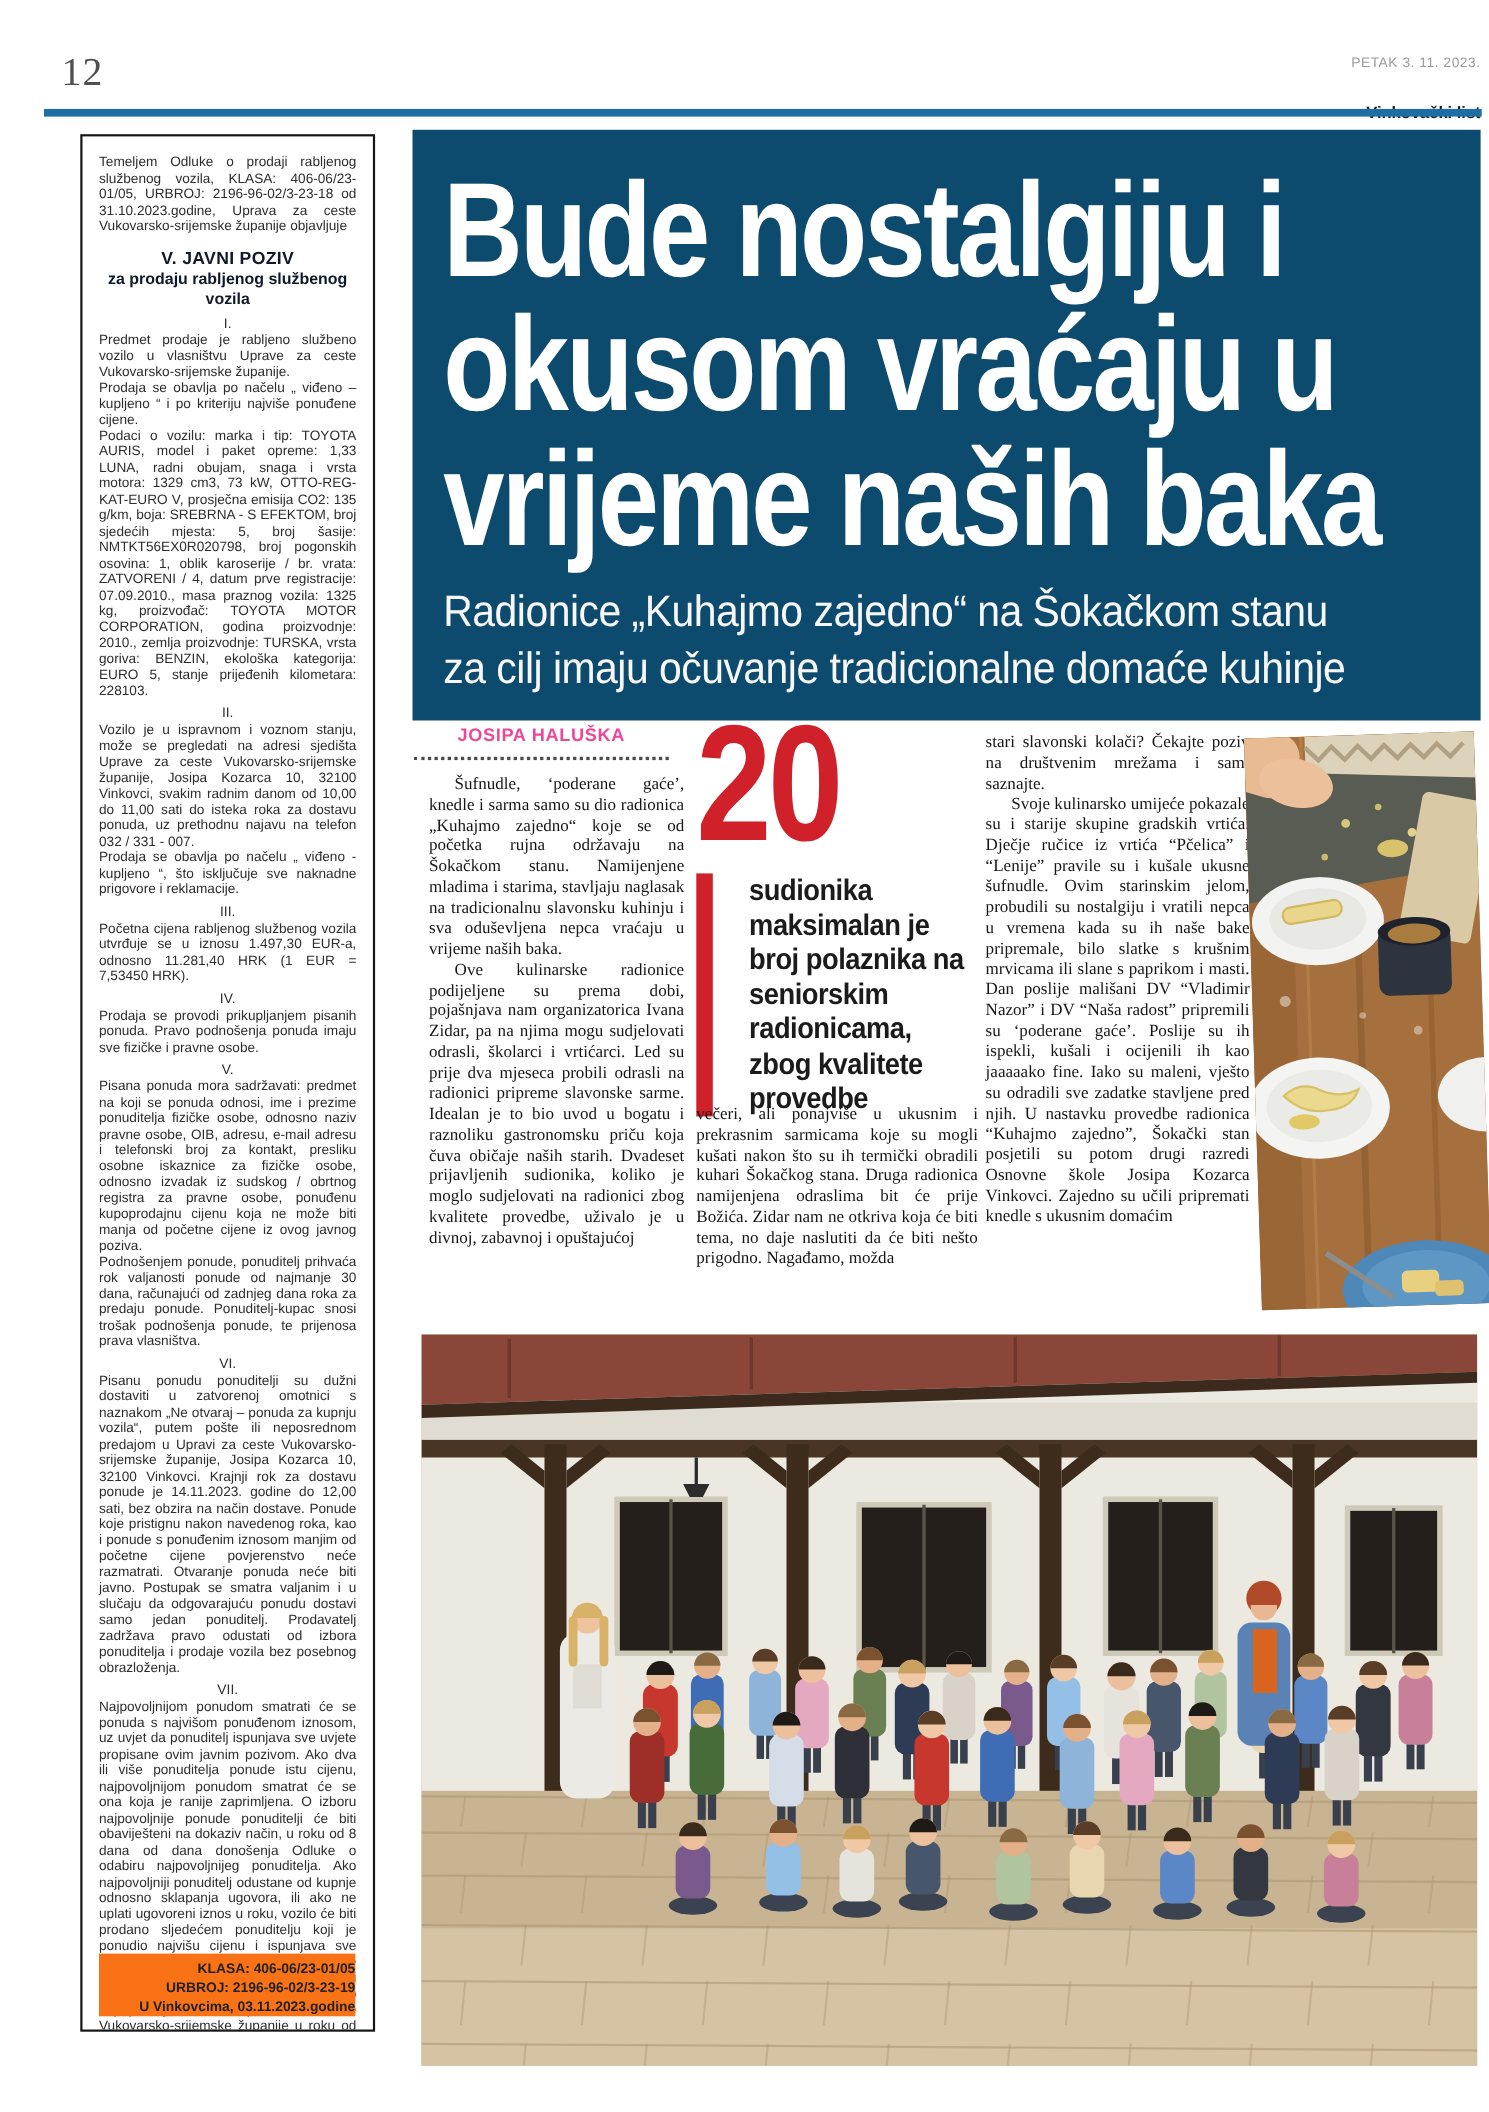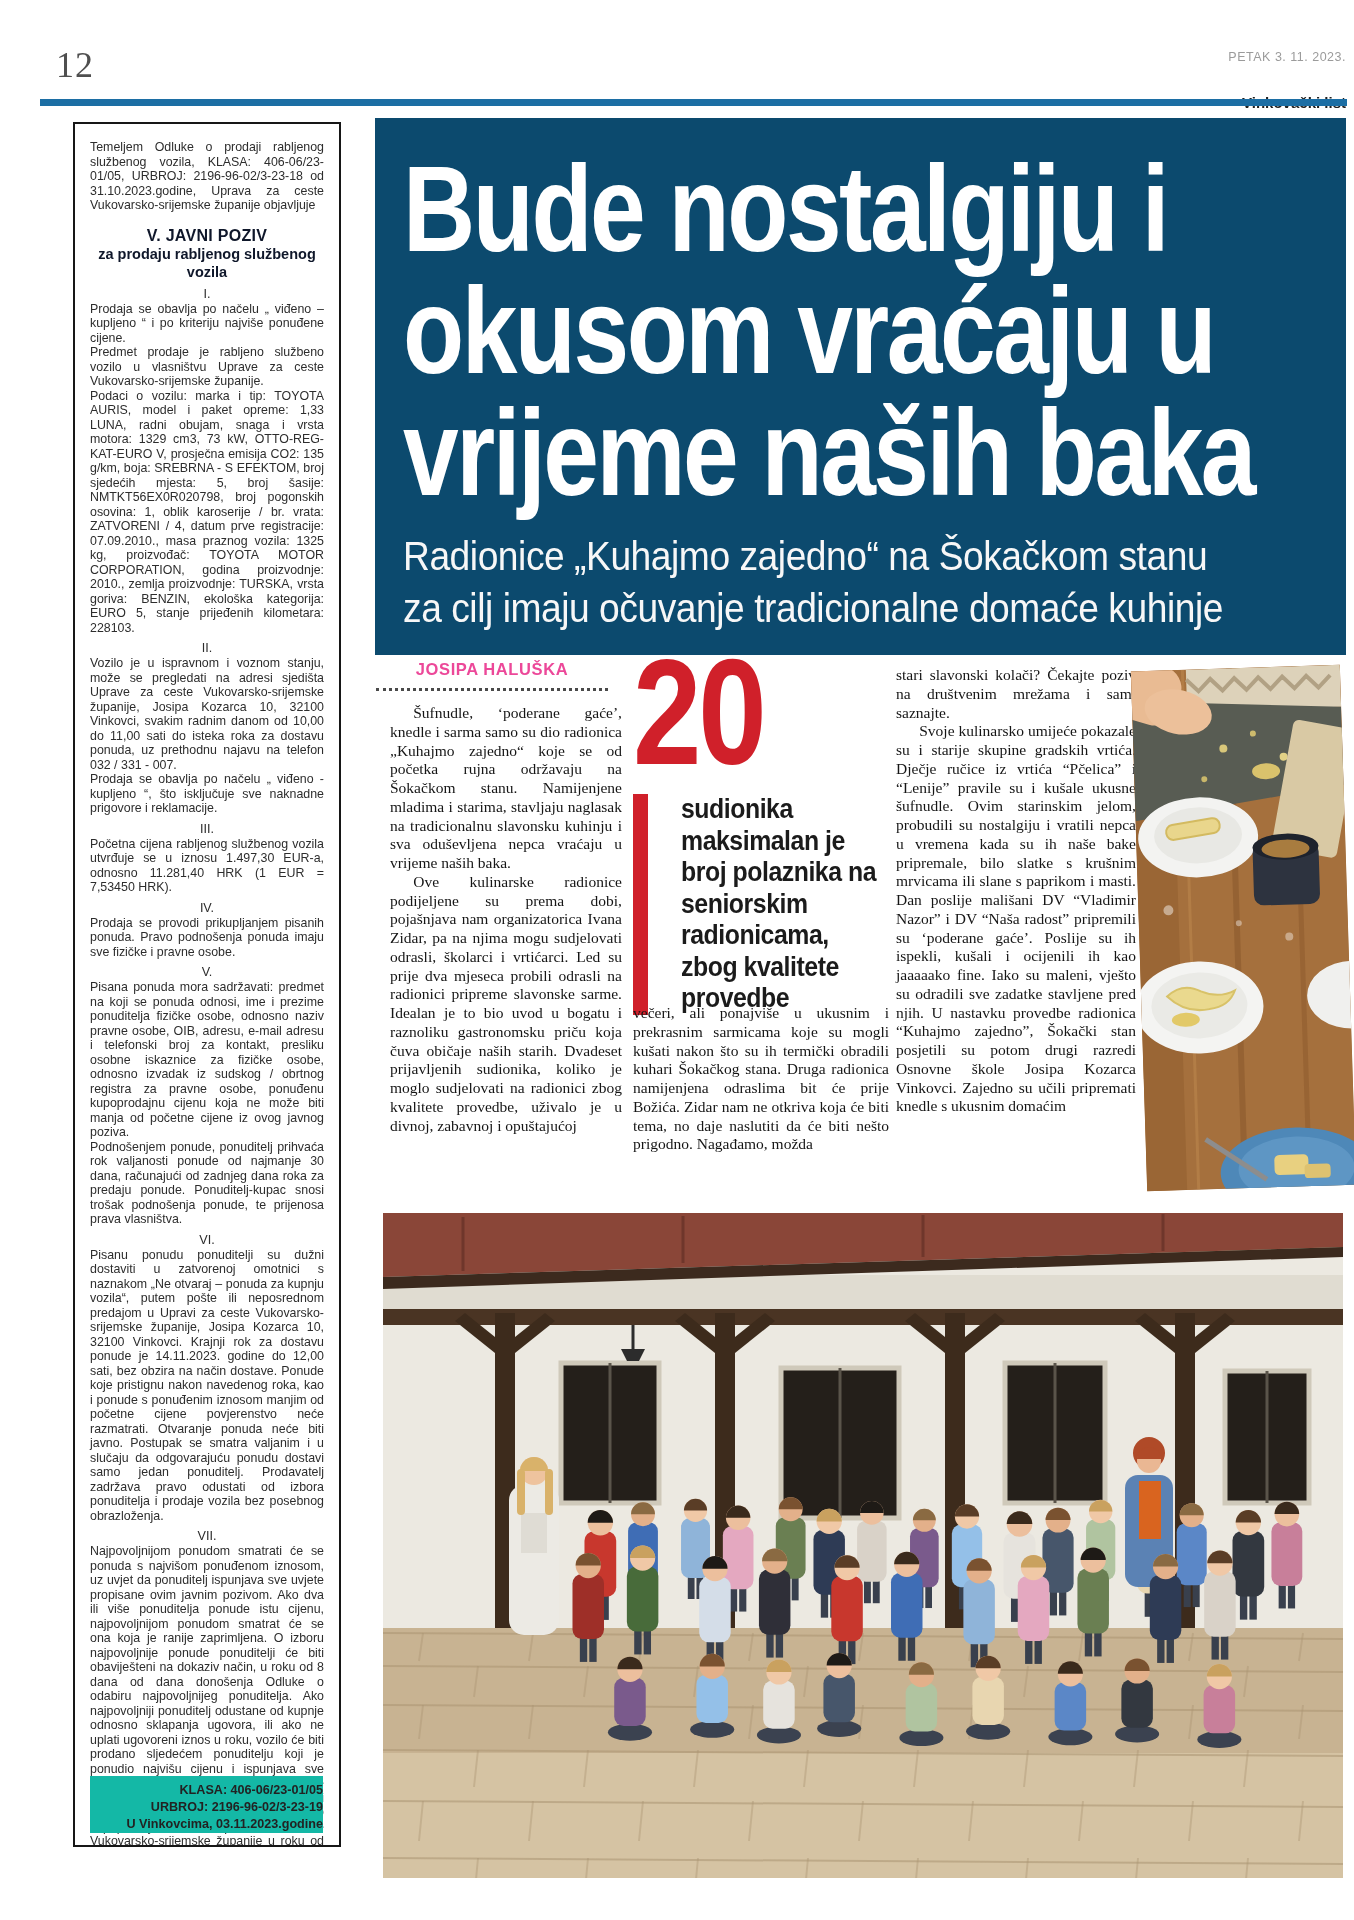--- a/index.html
+++ b/index.html
@@ -17,21 +17,21 @@
 
   
   .legal-box{left:73px;top:122px;width:268px;height:1725px;border:2px solid #161616;
     box-sizing:border-box;padding:16px 15px 14px 15px;overflow:hidden;background:#fff;}
   .legal-box p{margin:0;font-size:12.4px;line-height:1.17;text-align:justify;color:#2d2d2d;}
   .legal-intro{margin-bottom:10px !important;}
   .legal-title{text-align:center;font-weight:700;color:#0f172a;margin:14px 0 2px 0;}
   .legal-title .t1{font-size:16px;letter-spacing:.3px;}
   .legal-title .t2,.legal-title .t3{font-size:14.5px;line-height:1.25;}
   .roman{text-align:center;font-size:12.6px;color:#2d2d2d;margin:6px 0 1px 0;}
-  .legal-footer{position:absolute;right:16px;bottom:12px;left:15px;background:#14b8a6;
+  .legal-footer{position:absolute;right:16px;bottom:12px;left:15px;background:#f97316;
     text-align:right;font-weight:700;font-size:12.6px;line-height:1.35;color:#222;padding-top:6px;}
 
   
   .headline-box{left:375px;top:118px;width:971px;height:537px;box-sizing:border-box;
     padding:30px 28px 0 28px;overflow:hidden;}
   .headline-line{color:#ffffff;font-weight:900;font-size:122px;line-height:1.0;
     letter-spacing:-3px;white-space:nowrap;transform:scaleX(.82);transform-origin:left top;}
   .subheadline{margin-top:16px;}
   .subheadline-line{color:#f7f7f7;font-weight:400;font-size:40px;line-height:1.3;
     letter-spacing:-.5px;white-space:nowrap;transform:scaleX(.93);transform-origin:left top;}
@@ -75,22 +75,22 @@
 
 <div class="abs legal-box">
   <p class="legal-intro">Temeljem Odluke o prodaji rabljenog službenog vozila, KLASA: 406-06/23-01/05, URBROJ: 2196-96-02/3-23-18 od 31.10.2023.godine, Uprava za ceste Vukovarsko-srijemske županije objavljuje</p>
   <div class="legal-title">
     <div class="t1">V. JAVNI POZIV</div>
     <div class="t2">za prodaju rabljenog službenog</div>
     <div class="t3">vozila</div>
   </div>
 
   <div class="roman">I.</div>
+  <p>Predmet prodaje je rabljeno službeno vozilo u vlasništvu Uprave za ceste Vukovarsko-srijemske županije.</p>
   <p>Prodaja se obavlja po načelu „ viđeno – kupljeno “ i po kriteriju najviše ponuđene cijene.</p>
-  <p>Predmet prodaje je rabljeno službeno vozilo u vlasništvu Uprave za ceste Vukovarsko-srijemske županije.</p>
   <p>Podaci o vozilu: marka i tip: TOYOTA AURIS, model i paket opreme: 1,33 LUNA, radni obujam, snaga i vrsta motora: 1329 cm3, 73 kW, OTTO-REG-KAT-EURO V, prosječna emisija CO2: 135 g/km, boja: SREBRNA - S EFEKTOM, broj sjedećih mjesta: 5, broj šasije: NMTKT56EX0R020798, broj pogonskih osovina: 1, oblik karoserije / br. vrata: ZATVORENI / 4, datum prve registracije: 07.09.2010., masa praznog vozila: 1325 kg, proizvođač: TOYOTA MOTOR CORPORATION, godina proizvodnje: 2010., zemlja proizvodnje: TURSKA, vrsta goriva: BENZIN, ekološka kategorija: EURO 5, stanje prijeđenih kilometara: 228103.</p>
 
   <div class="roman">II.</div>
   <p>Vozilo je u ispravnom i voznom stanju, može se pregledati na adresi sjedišta Uprave za ceste Vukovarsko-srijemske županije, Josipa Kozarca 10, 32100 Vinkovci, svakim radnim danom od 10,00 do 11,00 sati do isteka roka za dostavu ponuda, uz prethodnu najavu na telefon 032 / 331 - 007.</p>
   <p>Prodaja se obavlja po načelu „ viđeno - kupljeno “, što isključuje sve naknadne prigovore i reklamacije.</p>
 
   <div class="roman">III.</div>
   <p>Početna cijena rabljenog službenog vozila utvrđuje se u iznosu 1.497,30 EUR-a, odnosno 11.281,40 HRK      (1 EUR = 7,53450 HRK).</p>
 
   <div class="roman">IV.</div>

